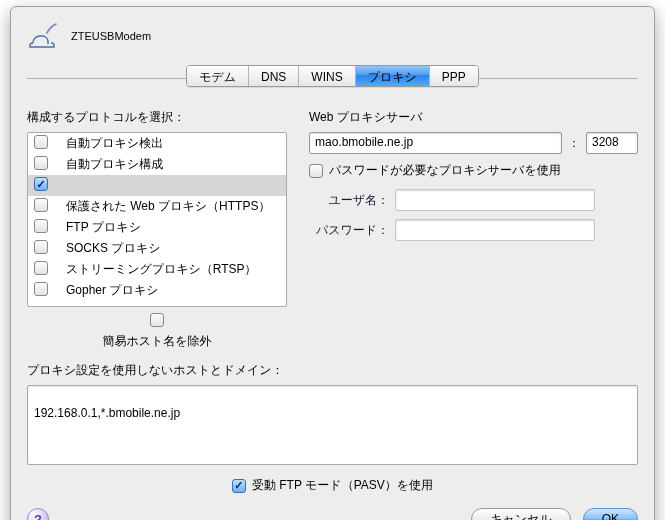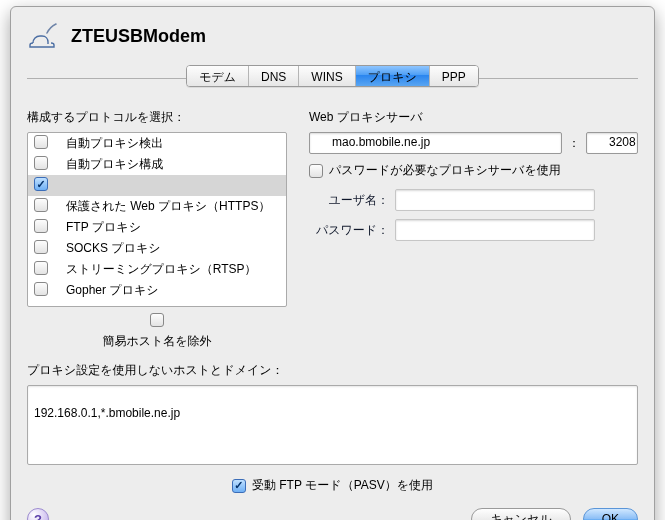--- a/index.html
+++ b/index.html
@@ -23,21 +23,21 @@
     padding: 14px 16px 12px 16px;
     position: relative;
   }
   .hdr {
     display: flex;
     align-items: center;
     gap: 10px;
     margin-bottom: 14px;
   }
   .icon-modem svg { display:block }
-  .title { font-size: 18px; font-weight: 700; }
+  .title { font-size: 11px; font-weight: 400; }
   .tabbar {
     position: relative;
     height: 26px;
     margin: 0 0 18px 0;
     text-align: center;
   }
   .tabbar::before {
     content: "";
     position: absolute;
     left: 0; right: 0; top: 50%;
@@ -120,21 +120,21 @@
   .hostchk {
     display: flex; align-items: center; gap: 6px;
     margin: 6px 0 12px 0;
     flex-direction: column;
   }
   .textfield {
     height: 22px;
     background: #fff;
     border: 1px solid #999;
     border-radius: 2px;
-    padding: 2px 22px;
+    padding: 2px 5px;
     font-size: 12px;
     box-shadow: inset 0 1px 2px rgba(0,0,0,0.15);
   }
   .proxyrow {
     display:flex; align-items:center; gap:6px; margin-bottom:8px;
   }
   .proxyrow .textfield:first-child { flex:1; }
   .proxyrow .port { width:52px; }
   .authrow {
     display:flex; align-items:center; gap:6px; margin-bottom:10px;

